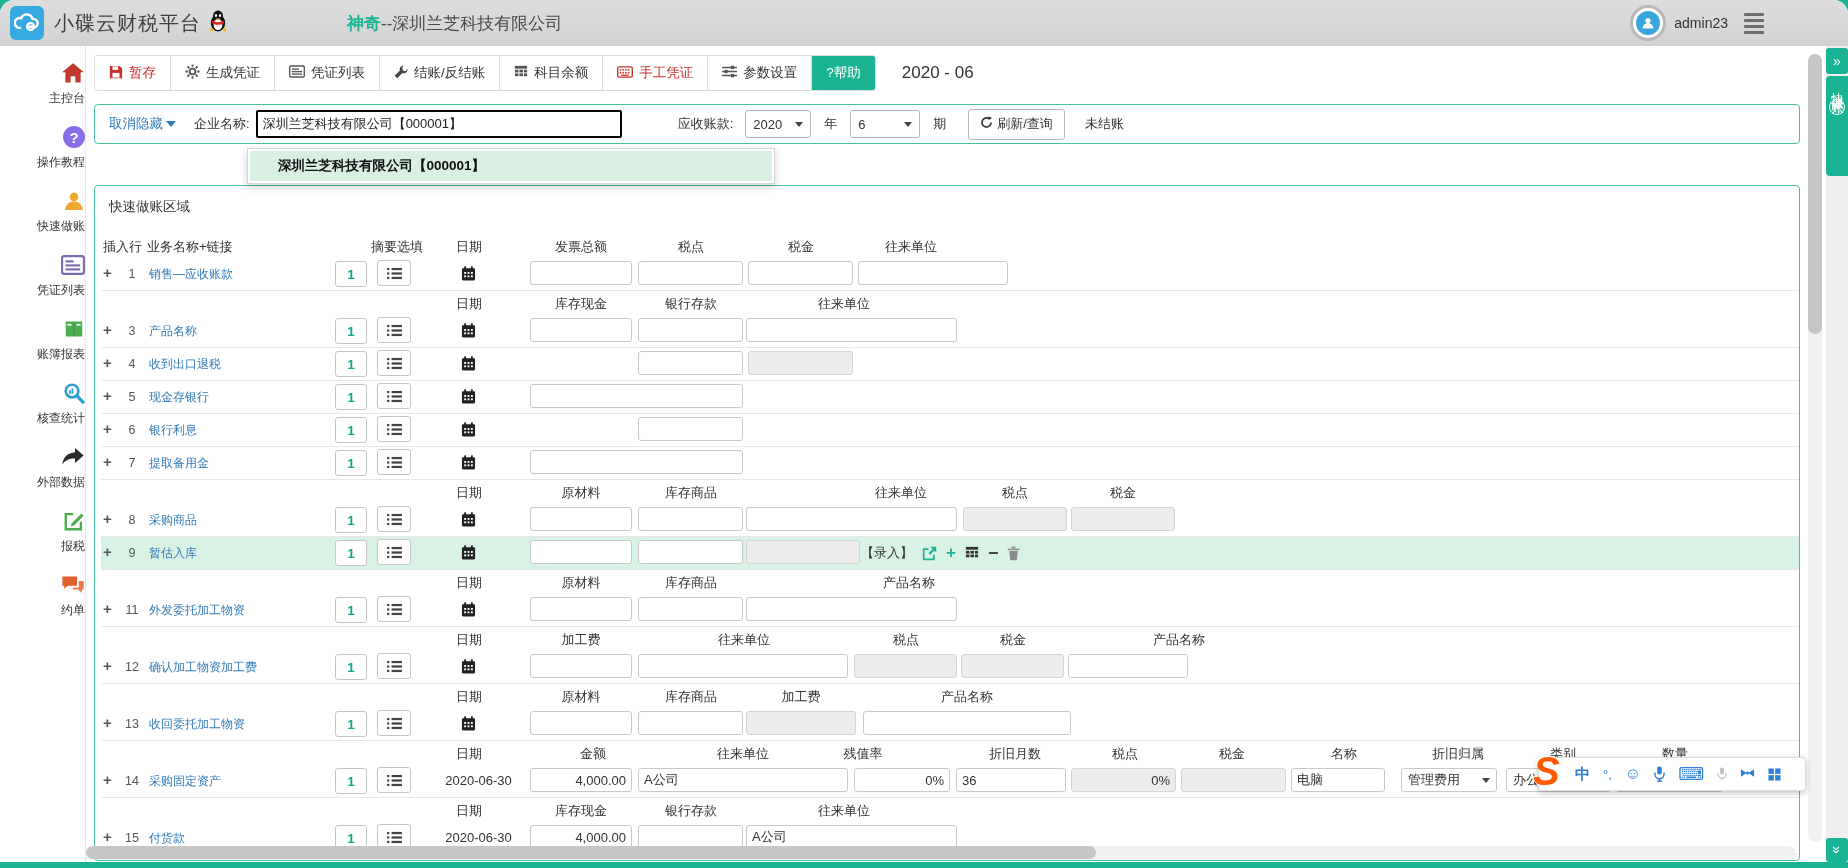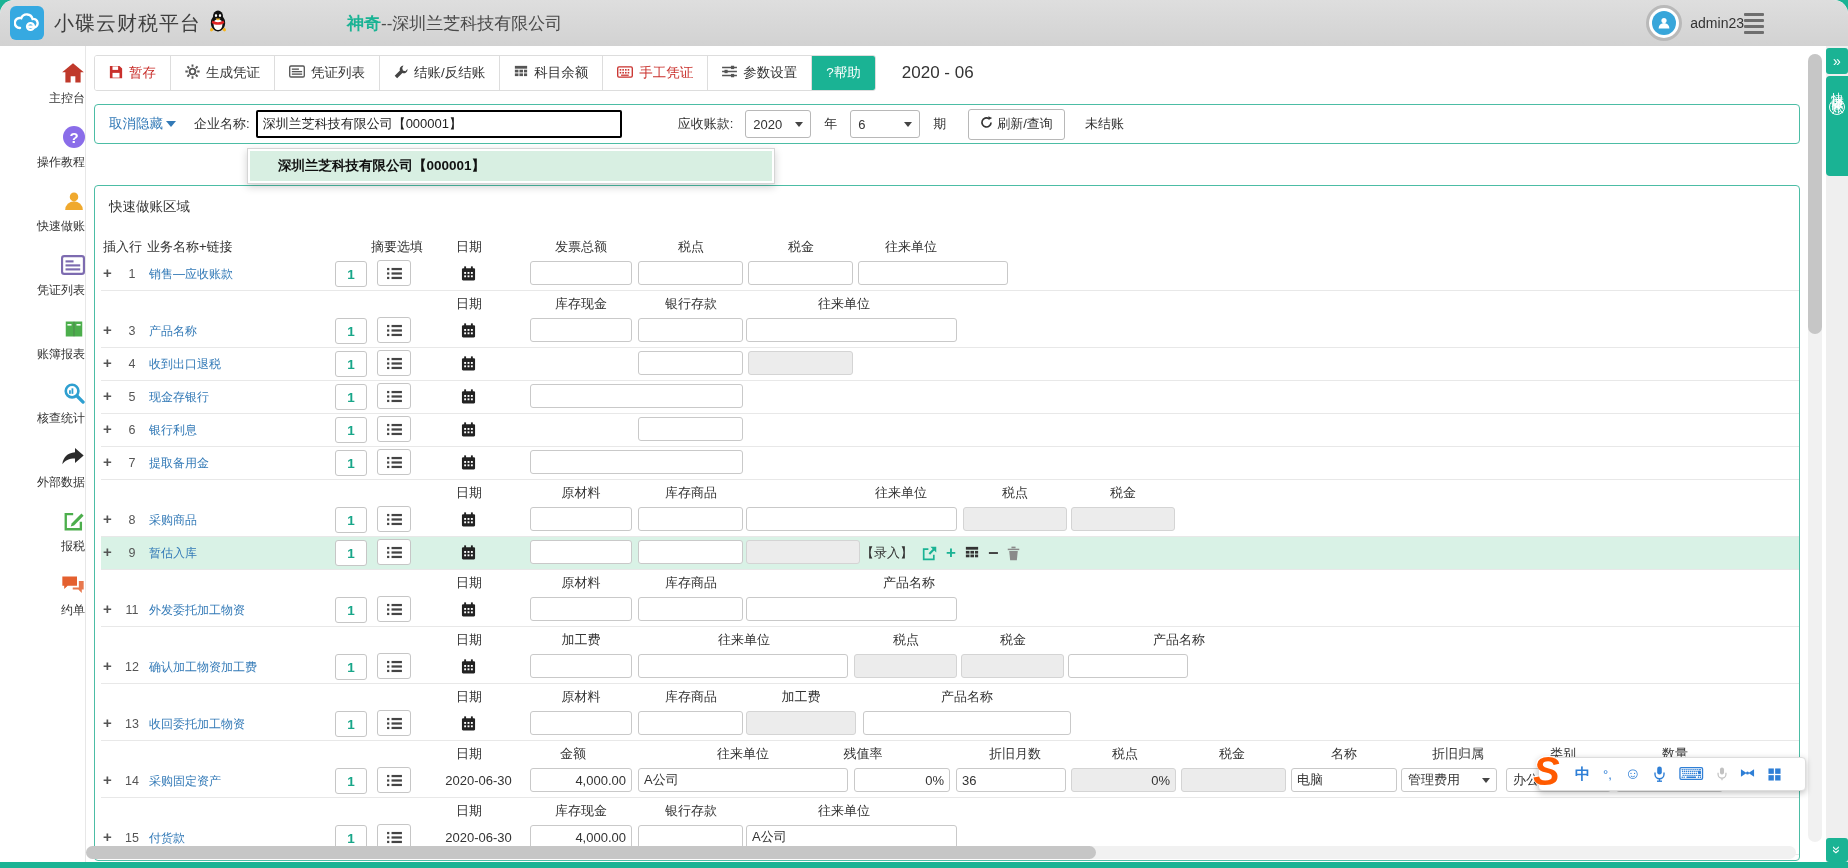--- a/index.html
+++ b/index.html
@@ -15,21 +15,21 @@
   .hdr{height:46px;background:linear-gradient(#dedede,#d2d2d2);display:flex;align-items:center;
        padding:0 14px 0 10px;border-radius:14px 14px 0 0;}
   .logo{width:34px;height:34px;border-radius:6px;background:#36a9e1;display:flex;align-items:center;justify-content:center;margin-right:10px;}
   .brand{font-size:20px;color:#3f3f3f;letter-spacing:1px;}
   .qq{margin:0 10px 0 8px;}
   .hdr-co{margin-left:110px;font-size:17px;color:#4a4a4a;}
   .hdr-co b{color:#1ab394;font-weight:bold;}
   .hdr-right{margin-left:auto;display:flex;align-items:center;margin-right:70px;}
   .avatar{width:30px;height:30px;border-radius:50%;border:3px solid #b9b9b9;background:#fff;display:flex;align-items:center;justify-content:center;margin-right:8px;}
   .avatar .inner{width:24px;height:24px;border-radius:50%;background:#38a6da;display:flex;align-items:center;justify-content:center;}
-  .uname{font-size:14px;color:#333;margin-right:0;}
+  .uname{font-size:14px;color:#333;margin-right:16px;}
   .burger span{display:block;width:20px;height:3px;background:#6e6e6e;margin:3px 0;border-radius:1px;}
   
   .layout{display:flex;height:816px;}
   .sidebar{width:86px;background:#fff;border-right:1px solid #e7e7e7;padding-top:14px;box-sizing:border-box;}
   .s-item{display:flex;flex-direction:column;align-items:flex-end;margin-bottom:17px;cursor:pointer;}
   .s-item .ico{height:26px;display:flex;align-items:center;justify-content:center;}
   .s-item .lbl{font-size:12px;color:#333;margin-top:4px;}
   .qmark{width:22px;height:22px;border-radius:50%;background:#8a6de9;color:#fff;font-size:15px;font-weight:bold;display:flex;align-items:center;justify-content:center;}
   .main{flex:1;position:relative;background:#fff;}
   
@@ -826,21 +826,21 @@
                     <rect x="10.6" y="10" width="2" height="2"></rect>
                   </g>
                 </svg></span>
               <input class="fin" style="left: 429px; width: 102px;">
               <input class="fin" style="left: 537px; width: 105px;">
               <input class="fin dis" readonly="" style="left: 645px; width: 110px;">
               <input class="fin" style="left: 762px; width: 208px;">
             </div>
             <div class="trow hd">
               <span class="hcell ctr" style="left: 308px;">日期</span>
-              <span class="hcell ctr" style="left: 412px;">金额</span>
+              <span class="hcell ctr" style="left: 432px;">金额</span>
               <span class="hcell ctr" style="left: 582px;">往来单位</span>
               <span class="hcell ctr" style="left: 702px;">残值率</span>
               <span class="hcell ctr" style="left: 854px;">折旧月数</span>
               <span class="hcell ctr" style="left: 964px;">税点</span>
               <span class="hcell ctr" style="left: 1071px;">税金</span>
               <span class="hcell ctr" style="left: 1183px;">名称</span>
               <span class="hcell ctr" style="left: 1297px;">折旧归属</span>
               <span class="hcell ctr" style="left: 1402px;">类别</span>
               <span class="hcell ctr" style="left: 1514px;">数量</span>
             </div>
@@ -861,21 +861,21 @@
                   </g>
                 </svg>
               </span>
               <span class="dtext">2020-06-30</span>
               <input class="fin right" value="4,000.00" style="left: 429px; width: 102px;">
               <input class="fin" value="A公司" style="left: 537px; width: 210px;">
               <input class="fin right" value="0%" style="left: 753px; width: 96px;">
               <input class="fin" value="36" style="left: 855px; width: 110px;">
               <input class="fin dis right" readonly="" value="0%" style="left: 970px; width: 105px;">
               <input class="fin dis" readonly="" style="left: 1080px; width: 105px;">
-              <input class="fin" value="电脑" style="left: 1190px; width: 106px;">
+              <input class="fin" value="电脑" style="left: 1190px; width: 94px;">
               <span class="fsel" style="left: 1300px; width: 96px;">
                 <span>管理费用</span>
                 <span class="sc"></span>
               </span>
               <span class="fsel" style="left: 1405px; width: 105px;">
                 <span>办公</span>
                 <span class="sc"></span>
               </span>
               <input class="fin" style="left: 1515px; width: 107px;">
             </div>

